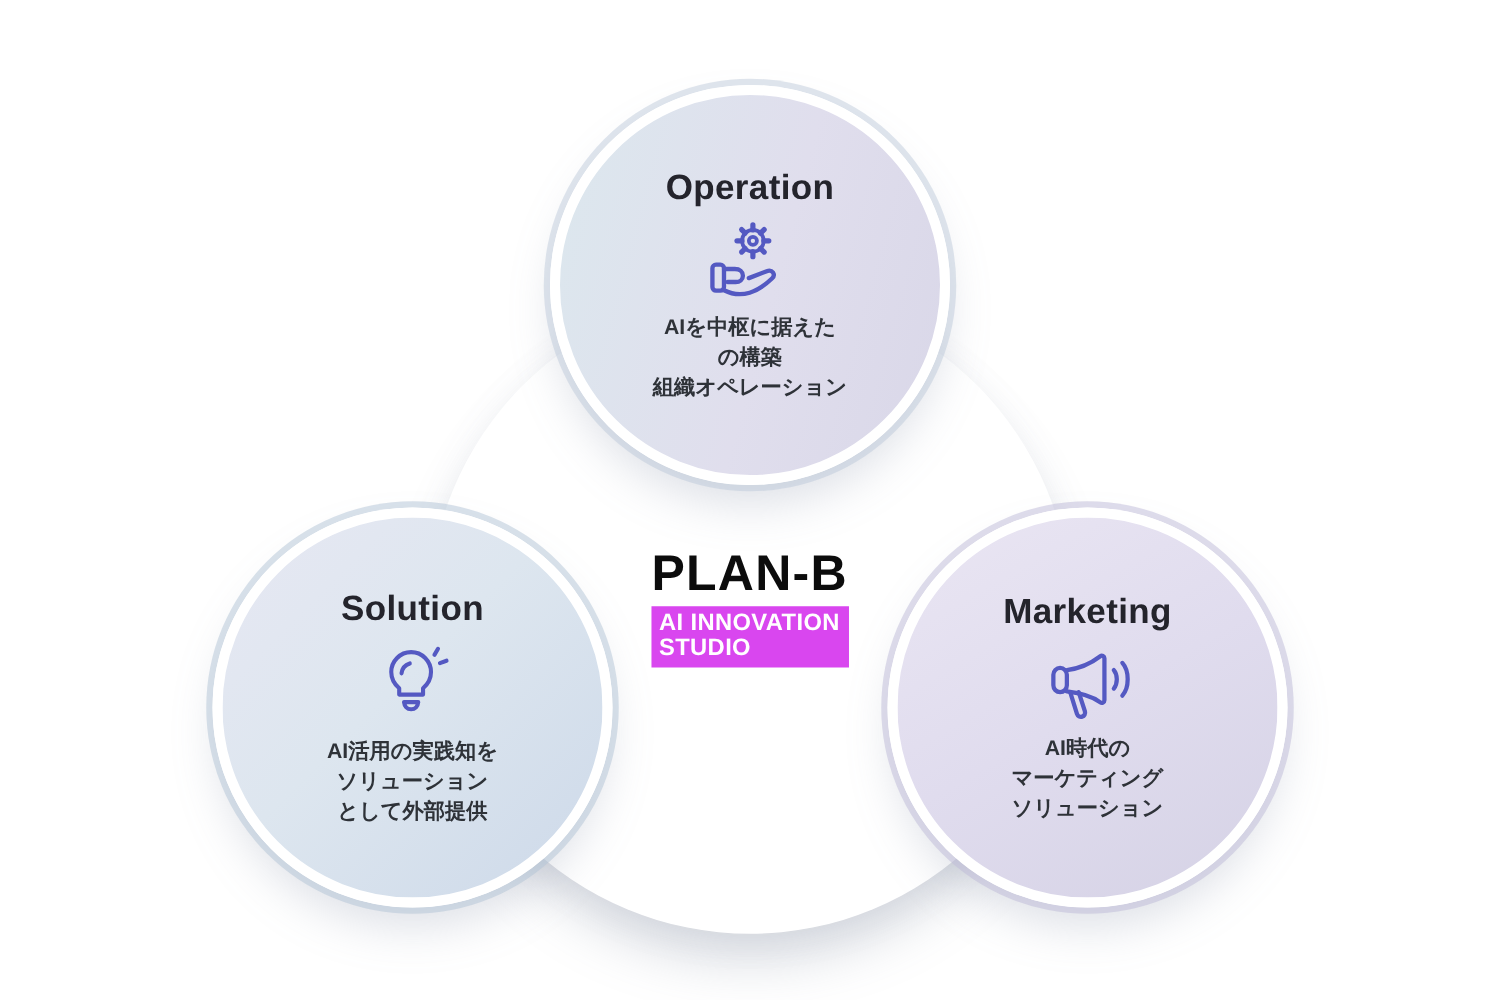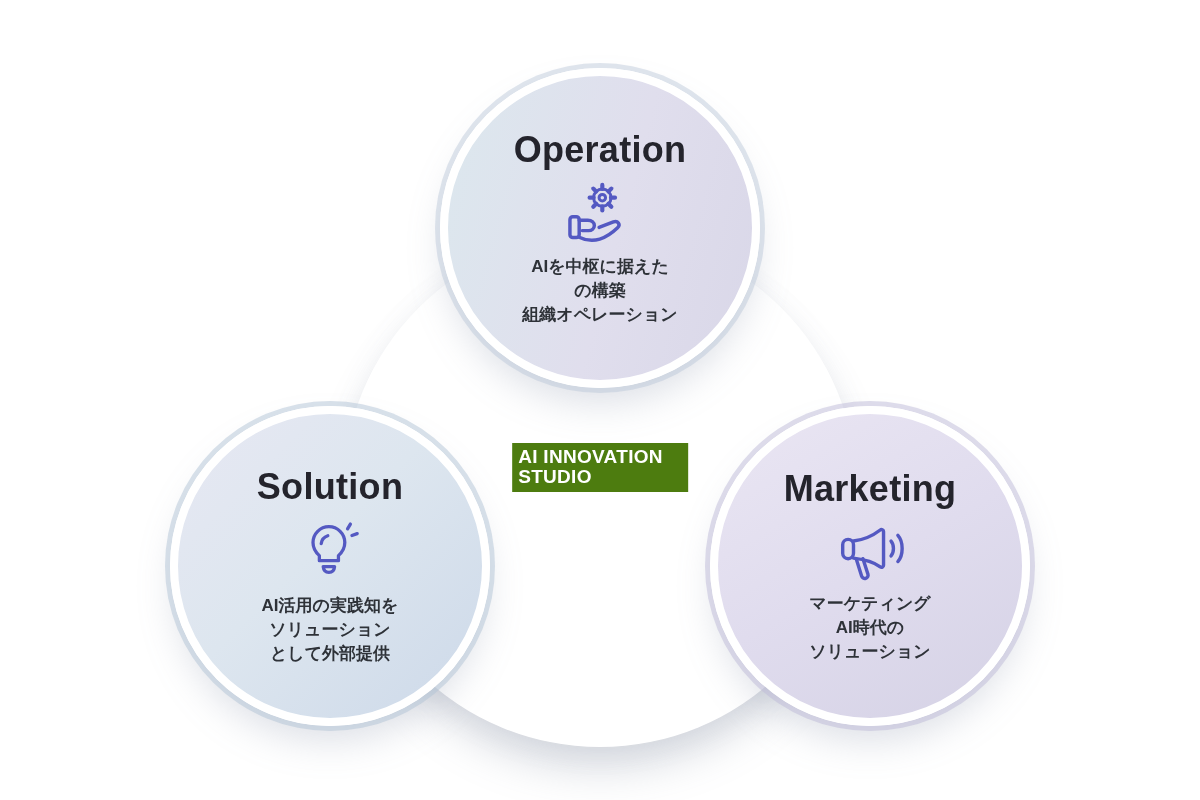--- a/index.html
+++ b/index.html
@@ -29,40 +29,40 @@
     left:170px;top:406px;
     background:linear-gradient(135deg,#e7e8f3 0%,#dde6ef 45%,#cdd9e9 100%);
     box-shadow:0 0 0 5px rgba(178,195,214,0.5), 0 20px 38px -6px rgba(125,135,160,0.28);
   }
   .bubble-marketing{
     left:710px;top:406px;
     background:linear-gradient(150deg,#eae6f3 0%,#e0dcee 50%,#d5d2e5 100%);
     box-shadow:0 0 0 5px rgba(190,186,215,0.5), 0 20px 38px -6px rgba(125,135,160,0.28);
   }
   .bubble-title{
-    font-size:36px;font-weight:bold;color:#24242c;letter-spacing:0.3px;line-height:1.15;
+    font-size:28px;font-weight:bold;color:#24242c;letter-spacing:0.3px;line-height:1.15;
   }
   .bubble-icon{display:block;margin:10px 0 6px;line-height:0;}
   .bubble-icon svg{display:block;}
   .bubble-desc{
     font-size:17px;font-weight:bold;color:#2e3238;line-height:1.42;
   }
   .icon-stroke{fill:none;stroke:#5459c2;stroke-linecap:round;stroke-linejoin:round;}
   
   .logo{
     position:absolute;left:600px;top:438px;transform:translateX(-50%);
     display:flex;flex-direction:column;align-items:flex-start;
   }
   .logo-name{
     font-size:40px;font-weight:bold;color:#0c0c0c;letter-spacing:1px;line-height:1.05;
     font-family:"Liberation Sans","DejaVu Sans",sans-serif;
   }
   .logo-box{
-    margin-top:5px;background:#4d7c0f;color:#ffffff;
-    padding:4px 25px 5px 6px;
+    margin-top:5px;background:#d946ef;color:#ffffff;
+    padding:4px 7px 5px 6px;
   }
   .logo-box div{
     font-size:19px;font-weight:bold;line-height:1.05;letter-spacing:0.3px;white-space:nowrap;
   }
 </style>
 </head>
 <body>
 
 <div class="stage">
 
@@ -127,26 +127,27 @@
         <g class="icon-stroke" stroke-width="3">
           <rect x="10" y="17" width="9.5" height="17" rx="4.75"></rect>
           <path d="M19.5 18.5 C28 17.5 36.5 13.8 43 8.8 a1.8 1.8 0 0 1 2.9 1.4 L45.9 39.8 a1.8 1.8 0 0 1 -2.9 1.4 C36.5 36.2 28 34.5 19.5 33.5"></path>
           <path d="M22 34.5 l4.6 14.8 a2.9 2.9 0 0 0 5.6 -1.7 L27.8 34"></path>
           <path d="M52.5 18.5 c2.8 3.2 2.8 9.8 0 13"></path>
           <path d="M58.5 13.5 c5 5.6 5 17.4 0 23"></path>
         </g>
       </svg>
     </span>
     <div class="bubble-desc">
+      <div>AI時代の</div>
       <div>マーケティング</div>
-      <div>AI時代の</div>
       <div>ソリューション</div>
     </div>
   </div>
 
   <div class="logo">
+    <div class="logo-name">PLAN-B</div>
     <div class="logo-box">
       <div>AI INNOVATION</div>
       <div>STUDIO</div>
     </div>
   </div>
 
 </div>
 
 </body></html>

